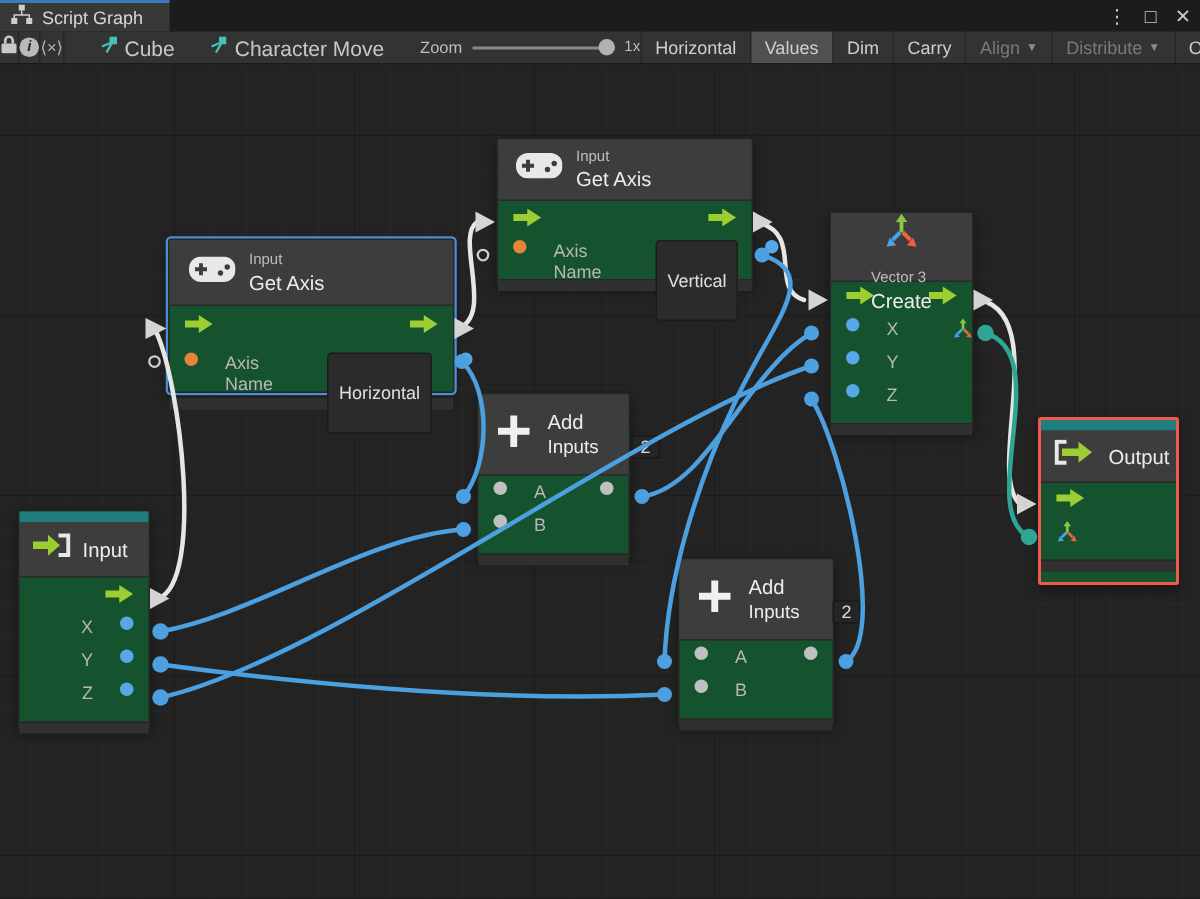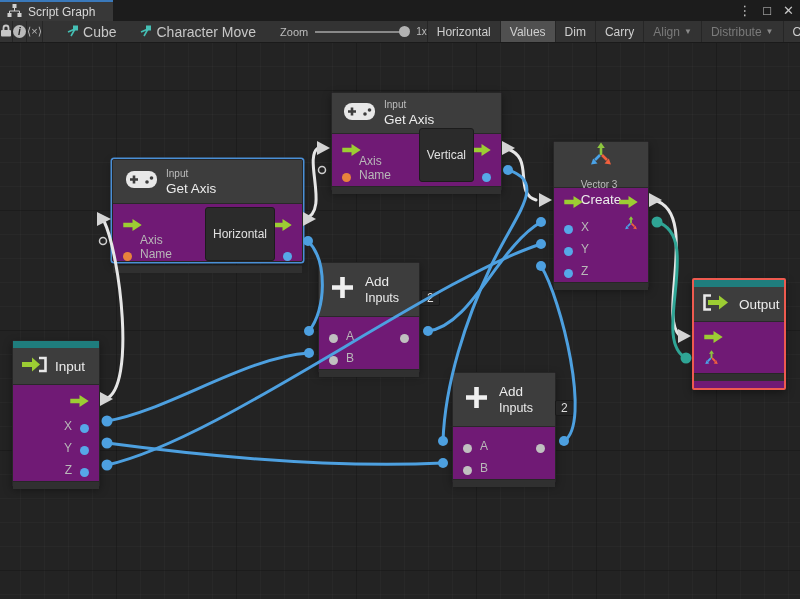--- a/index.html
+++ b/index.html
@@ -44,32 +44,32 @@
     background-image:
       linear-gradient(90deg, rgba(0,0,0,.30) 0 1px, transparent 1px),
       linear-gradient(rgba(0,0,0,.30) 0 1px, transparent 1px),
       linear-gradient(90deg, rgba(255,255,255,.025) 0 1px, transparent 1px),
       linear-gradient(rgba(255,255,255,.025) 0 1px, transparent 1px);
     background-size:120px 100%, 100% 120px, 24px 100%, 100% 24px;
     background-position:-4px 0, 0 -73px, -4px 0, 0 -1px;
   }
 
   
-  .node { position:absolute; background:#701a75; border:1px solid #262626; border-radius:2px;
+  .node { position:absolute; background:#14532d; border:1px solid #262626; border-radius:2px;
           box-shadow:0 3px 8px rgba(0,0,0,.38); }
   .node.selected { box-shadow:0 0 0 1.5px #4a8fd6, 0 3px 8px rgba(0,0,0,.38); }
   .node.highlight { border:2px solid #ee5a4f; }
   .cap { height:7px; background:#1f7d7d; }
   .nhead { background:#3d3d3d; border-bottom:1px solid #292929; display:flex; align-items:center; gap:9px; padding:0 10px; }
   .nhead .ttl { display:flex; flex-direction:column; justify-content:center; }
   .node-sub { font-size:10px; color:#bdbdbd; line-height:13px; }
   .node-title { font-size:13.5px; color:#ececec; line-height:17px; white-space:nowrap; }
   .nbody { padding-top:4px; padding-bottom:4px; }
   .nfoot { height:8px; background:#303030; border-top:1px solid #272727; }
-  .prow { display:flex; align-items:flex-end; height:22px; padding:0 10px; gap:8px; }
+  .prow { display:flex; align-items:flex-start; height:22px; padding:0 10px; gap:18px; }
   .prow.h26 { height:26px; }
   .plabel { font-size:12px; color:#b8b8b8; }
   .dot { width:9px; height:9px; border-radius:50%; flex:0 0 auto; }
   .dot.blue { background:#56a8e8; }
   .dot.orange { background:#e8833c; }
   .dot.gray { background:#c0c0c0; }
   .spacer { flex:1; }
   .field { background:#2b2b2b; border:1px solid #1c1c1c; border-radius:3px; padding:19px 7px;
            font-size:12px; color:#e0e0e0; white-space:nowrap; }
   .countbox { background:#252525; border:1px solid #191919; border-radius:2px; padding:0 5px;

